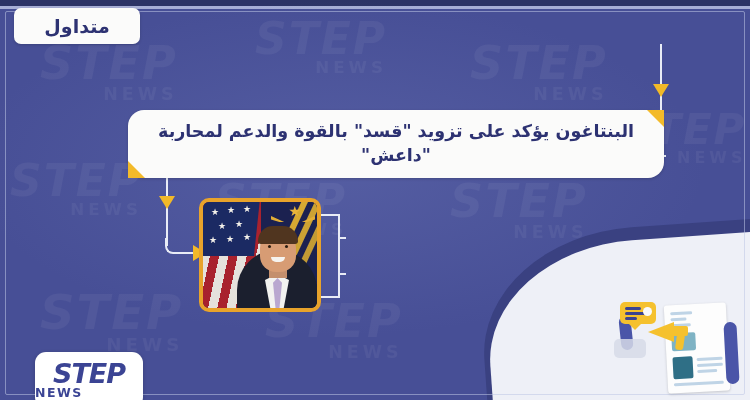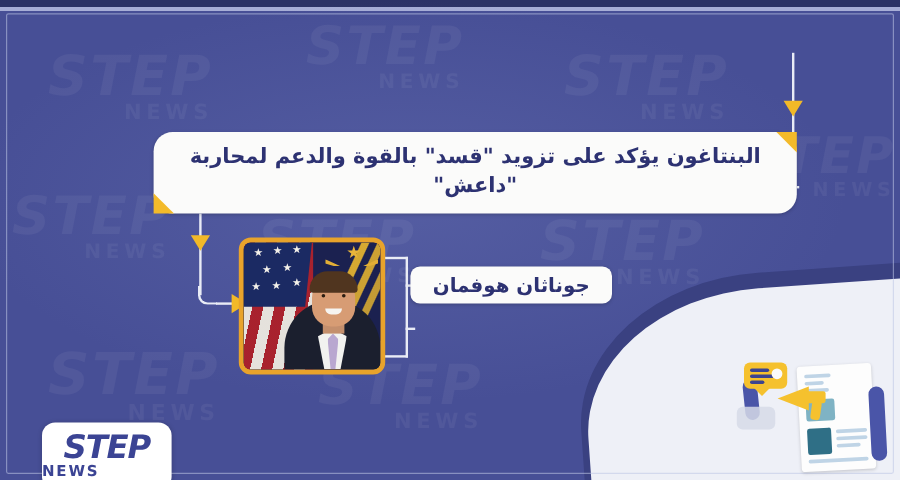--- a/index.html
+++ b/index.html
@@ -223,20 +223,23 @@
   <div class="arrow arrow-right" style="left:193px; top:245px;"></div>
 
   <div id="bracket">
     <div class="line vline" style="left:18px; top:8px; height:84px;"></div>
     <div class="line hline" style="left:0px;  top:8px;  width:20px;"></div>
     <div class="line hline" style="left:0px;  top:90px; width:20px;"></div>
     <div class="line hline" style="left:18px; top:31px; width:8px;"></div>
     <div class="line hline" style="left:18px; top:67px; width:8px;"></div>
   </div>
 
+  <div id="tag-box" class="wbox">
+    <span>متداول</span>
+  </div>
 
   <div id="headline-box" class="wbox">
     <div class="tri" id="tri-tr"></div>
     <div class="tri" id="tri-bl"></div>
     <span>البنتاغون يؤكد على تزويد "قسد" بالقوة والدعم لمحاربة "داعش"</span>
   </div>
 
   <div id="photo">
     <div id="photo-inner">
       <div class="seal">
@@ -260,23 +263,20 @@
       <div class="tie"></div>
       <div class="neck"></div>
       <div class="head"></div>
       <div class="hair"></div>
       <div class="eye" style="left:65px; bottom:60px;"></div>
       <div class="eye" style="left:82px; bottom:60px;"></div>
       <div class="mouth"></div>
     </div>
   </div>
 
-  <div id="name-box" class="wbox">
-    <span>جوناثان هوفمان</span>
-  </div>
 
   <div id="logo">
     <div id="logo-step">STEP</div>
     <div id="logo-news">NEWS</div>
   </div>
 
   <div id="illus">
     <div class="ill" id="bar-left"></div>
     <div class="ill" id="bubble-g"></div>
     <div class="ill" id="bubble-y">

